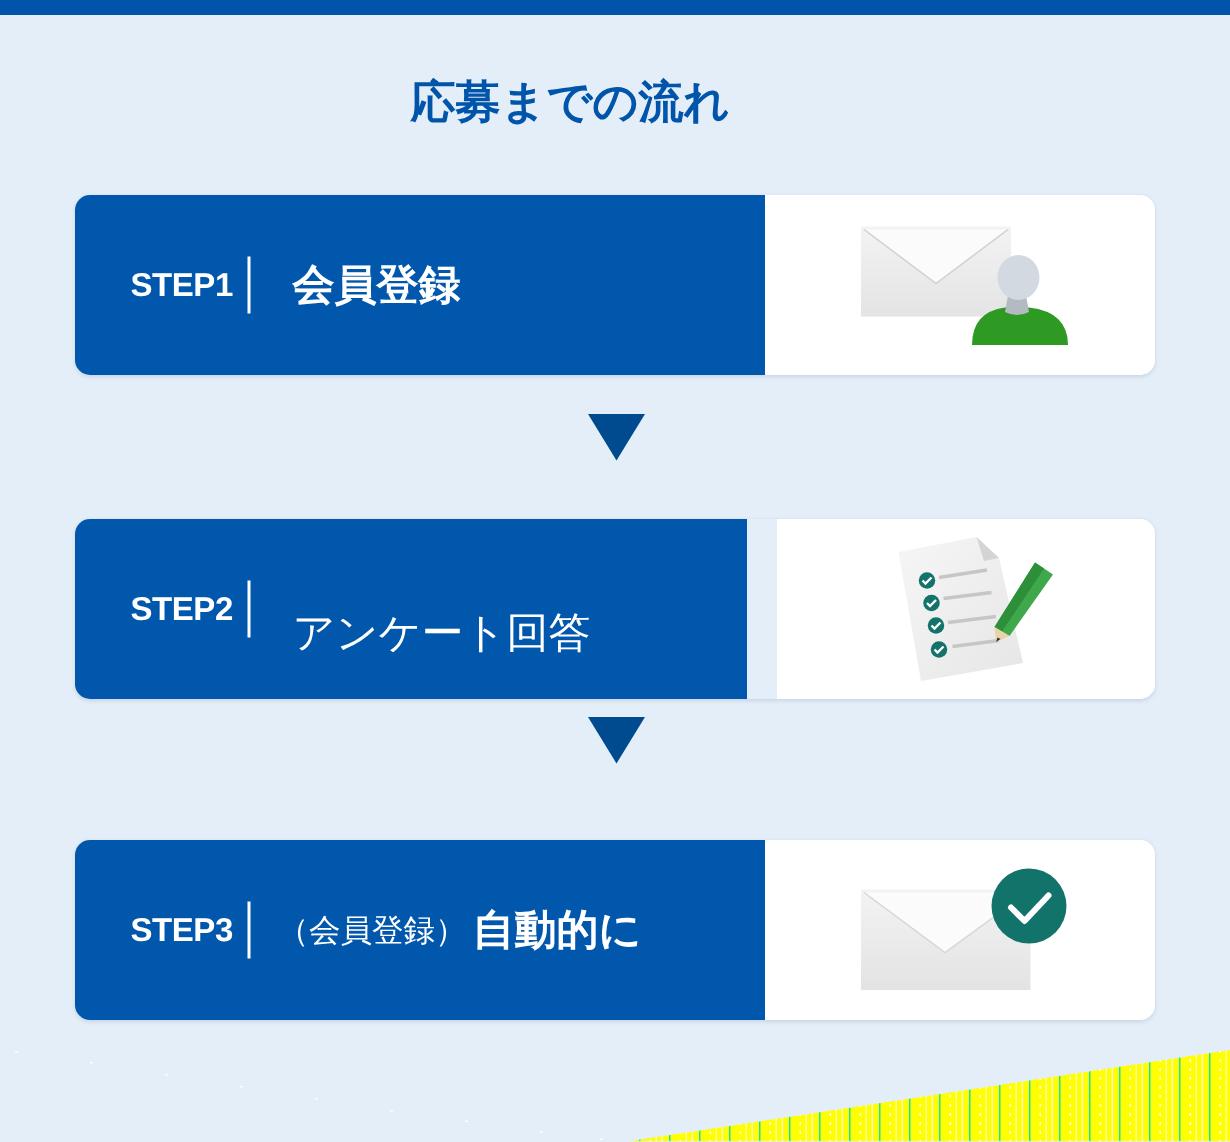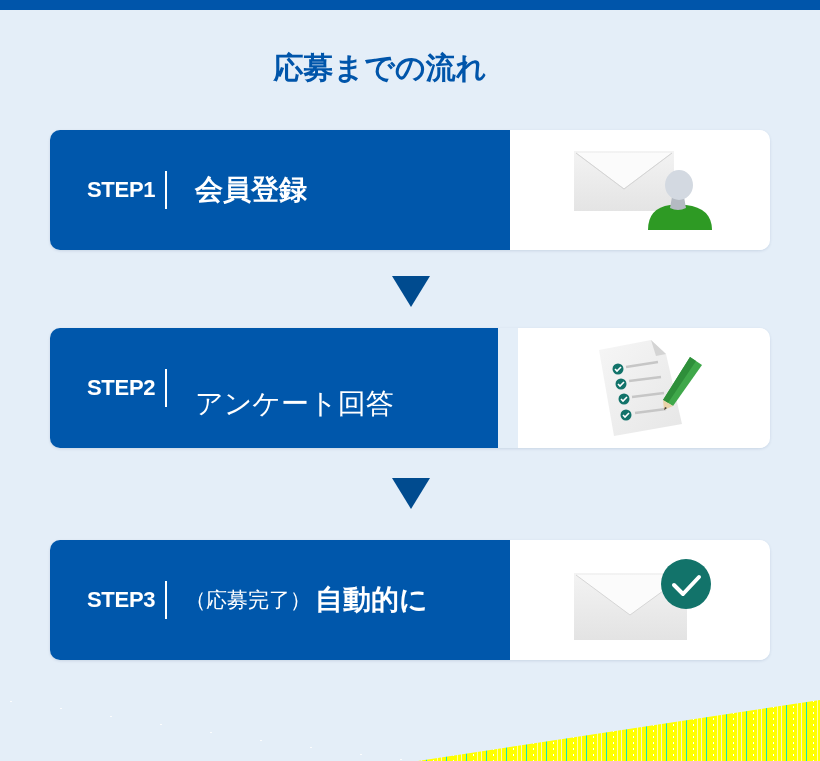--- a/index.html
+++ b/index.html
@@ -90,21 +90,21 @@
 
       <path d="M138 100 Q138 78 160 75 L176 75 Q202 78 202 100 Z" fill="#2e9a24"></path>
       <path d="M162 67 L174 67 L176 78 Q168 82 160 78 Z" fill="#b4bac2"></path>
       <ellipse cx="169" cy="55" rx="14" ry="15" fill="#d3d9e1"></ellipse>
     </svg>
   </div>
 </div>
 
 <div class="arrow-down" style="top:276px;"></div>
 
-<div class="step-card" style="top:328px;gap:20px;">
+<div class="step-card" style="top:346px;gap:20px;">
   <div class="step-left">
     <span class="step-num">STEP2</span>
     <span class="step-divider"></span>
     <span class="step-label" style="font-weight:normal;margin-top:32px;">アンケート回答</span>
   </div>
   <div class="step-right">
     <svg width="260" height="120" viewBox="0 0 260 120">
       <defs>
         <linearGradient id="paper" x1="0" y1="0" x2="1" y2="1">
           <stop offset="0" stop-color="#f6f6f6"></stop>
@@ -132,25 +132,25 @@
       <polygon points="172,29 184,37 155,78 145,72" fill="#3fa84a"></polygon>
       <polygon points="172,29 178,33 150,75 145,72" fill="#2e8f3a"></polygon>
       <polygon points="145,72 155,78 146,82" fill="#e9d3a8"></polygon>
       <polygon points="147,79 146,82 149,80" fill="#333"></polygon>
     </svg>
   </div>
 </div>
 
 <div class="arrow-down" style="top:478px;"></div>
 
-<div class="step-card" style="top:540px;">
+<div class="step-card" style="top:560px;">
   <div class="step-left">
     <span class="step-num">STEP3</span>
     <span class="step-divider"></span>
-    <span class="step-label step-label-prefix">（応募完了）</span>
+    <span class="step-label step-label-prefix">（会員登録）</span>
     <span class="step-label">自動的に</span>
   </div>
   <div class="step-right">
     <svg width="260" height="120" viewBox="0 0 260 120">
       <defs>
         <linearGradient id="env3" x1="0" y1="0" x2="0" y2="1">
           <stop offset="0" stop-color="#f3f3f3"></stop>
           <stop offset="1" stop-color="#e3e3e3"></stop>
         </linearGradient>
       </defs>

